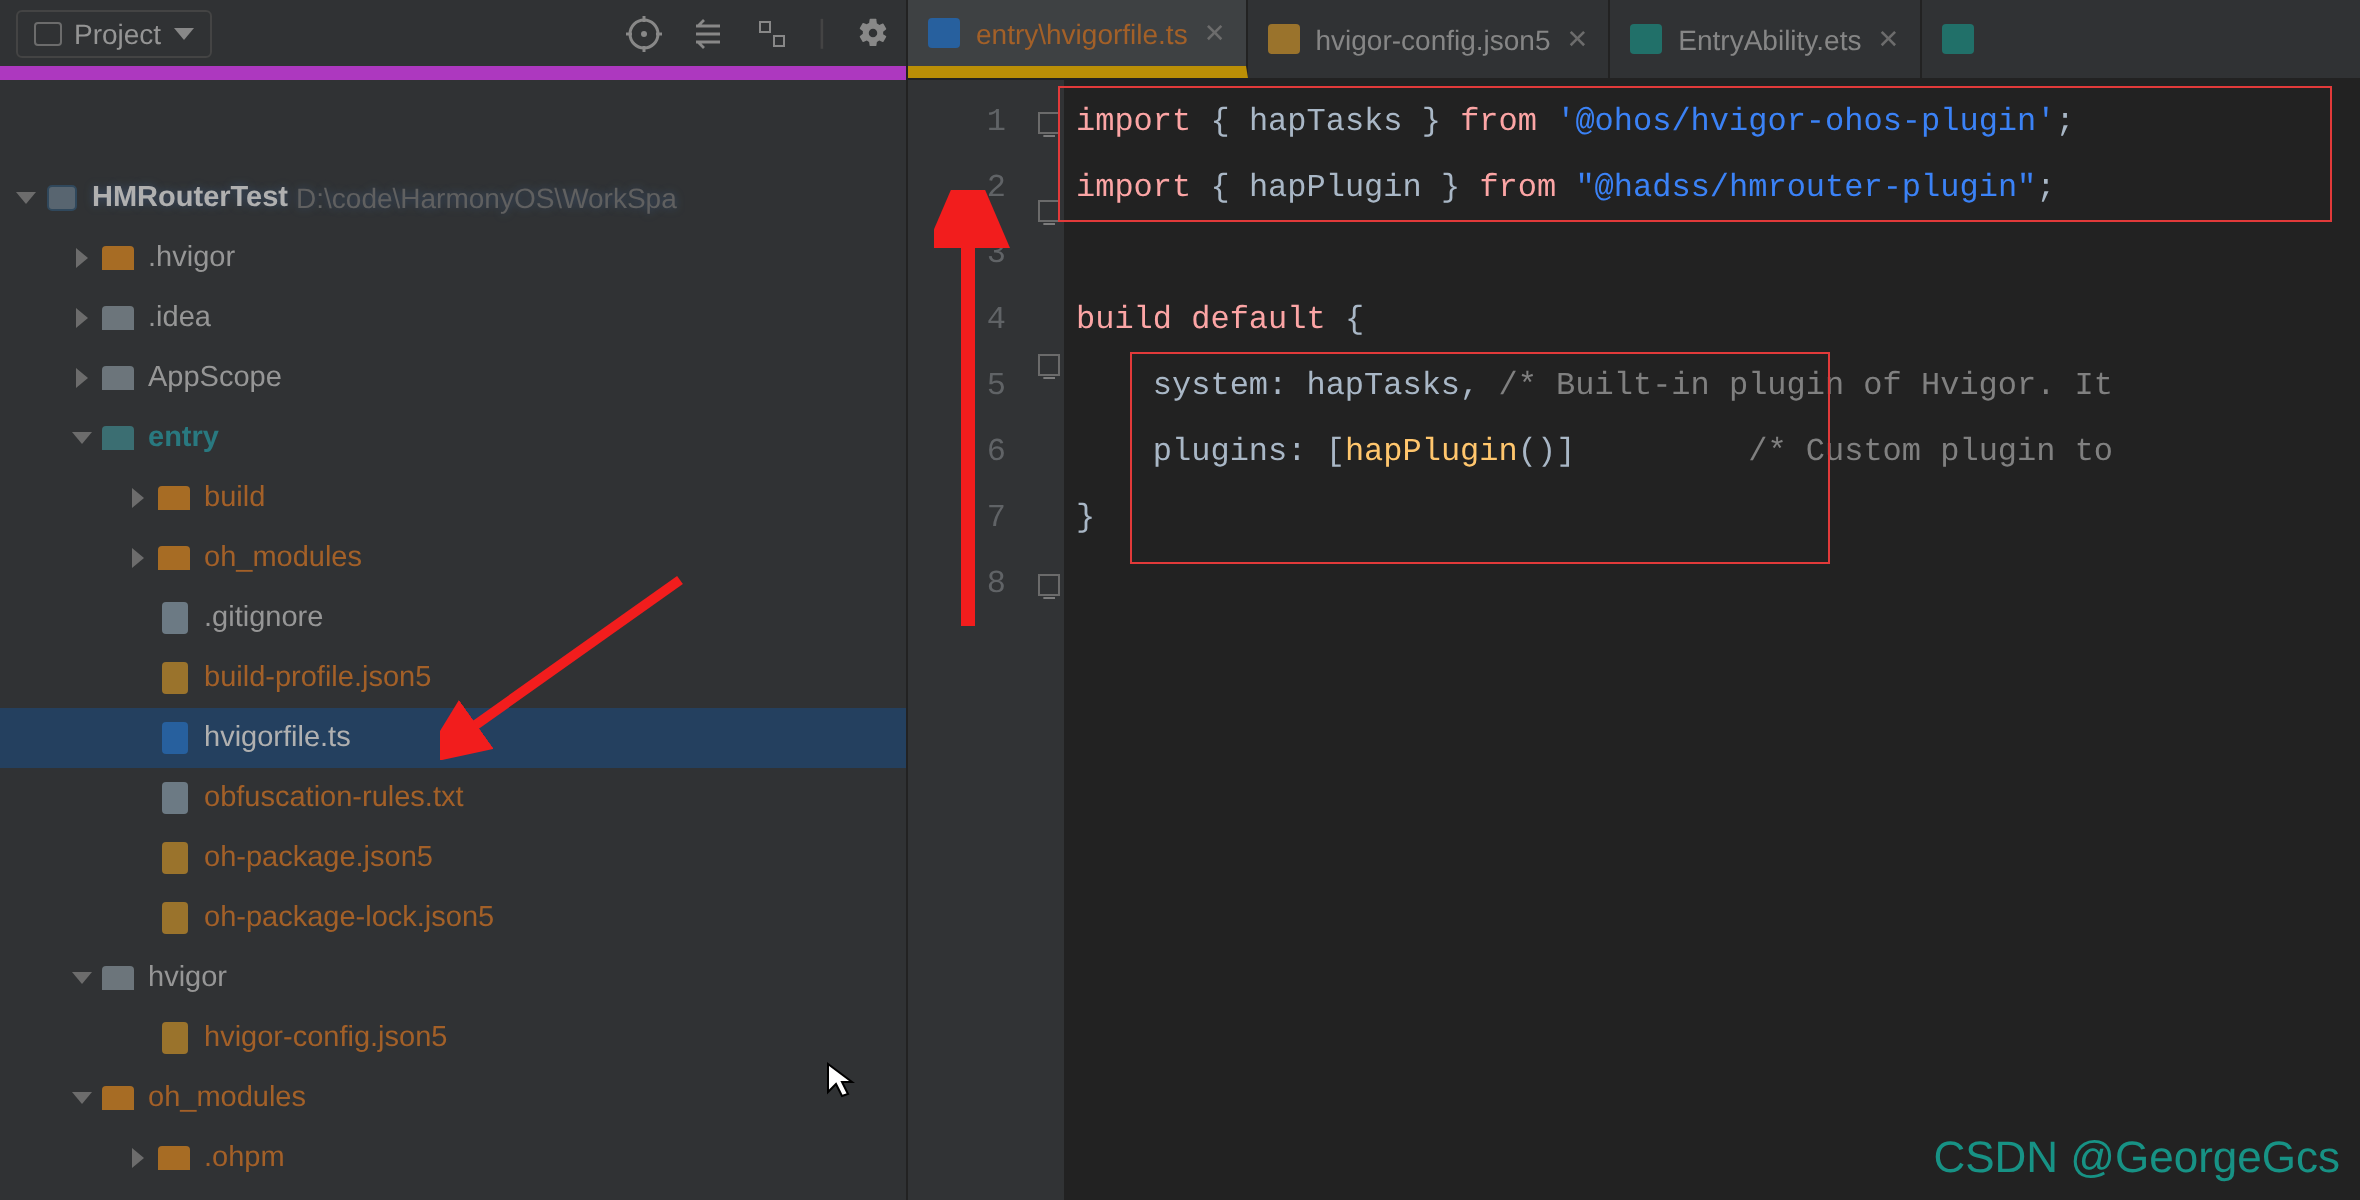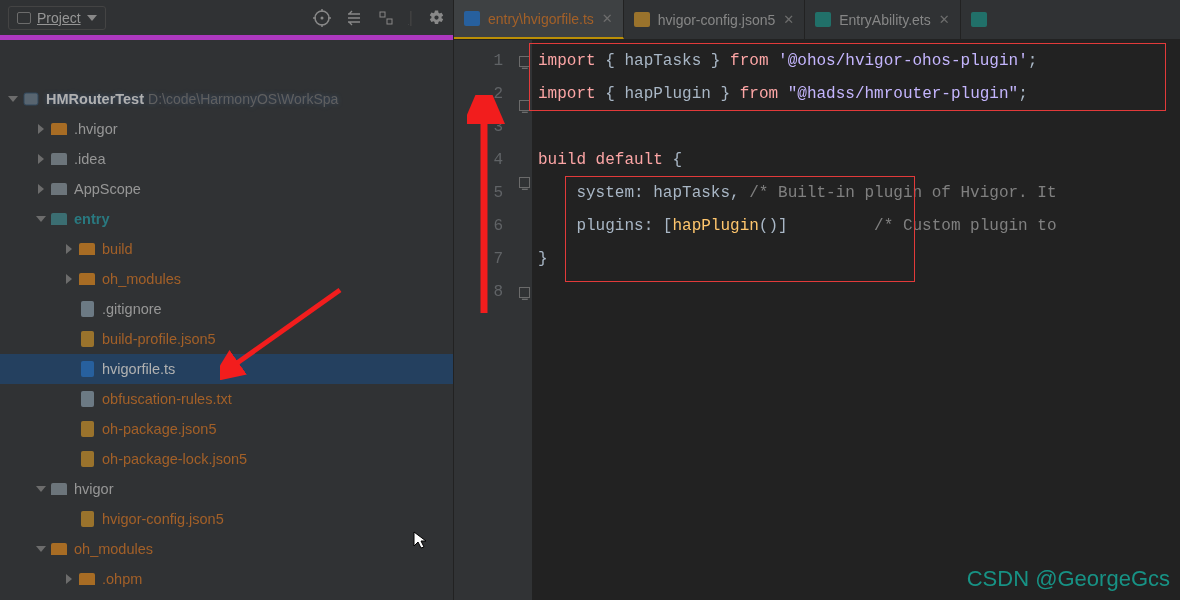--- a/index.html
+++ b/index.html
@@ -18,25 +18,24 @@
 .left-panel {
   width: 454px;
   background: #3c3f41;
   border-right: 1px solid #2b2b2b;
   display: flex;
   flex-direction: column;
 }
 .toolbar {
   height: 40px;
   background: #3c3f41;
-  border-bottom: 5px solid #d946ef;
+  border-bottom: 7px solid #d946ef;
   display: flex;
   align-items: center;
   padding: 0 8px;
-  text-decoration: underline;
 }
 .tb-left { display: flex; align-items: center; gap: 4px; }
 .project-btn {
   display: flex;
   align-items: center;
   gap: 6px;
   padding: 3px 8px;
   border: 1px solid #555;
   border-radius: 3px;
   color: #bbb;
@@ -96,21 +95,21 @@
   display: flex;
   align-items: center;
   padding: 0 10px;
   gap: 8px;
   color: #a8a8a8;
   font-size: 14px;
   border-right: 1px solid #2b2b2b;
 }
 .tab.active {
   background: #4e5254;
-  border-bottom: 2px solid #eab308;
+  border-bottom: 6px solid #eab308;
 }
 .tab.active .tab-label { color: #cc7832; }
 .tab .close-x { color: #888; cursor: pointer; font-size: 13px; }
 .tab-icon { width: 16px; height: 15px; border-radius: 2px; }
 .tab-icon.ts { background: #3178c6; }
 .tab-icon.json { background: #c19038; }
 .tab-icon.ets { background: #2a8d84; }
 
 .editor {
   display: flex;
@@ -128,21 +127,21 @@
   padding-right: 14px;
   padding-top: 5px;
 }
 .gutter div { height: 33px; }
 .fold-col { width: 15px; background: #313335; padding-top: 5px; position: relative; }
 .fold-mark { width: 11px; height: 11px; border: 1px solid #6b6b6b; margin: 11px auto 0; position: relative; }
 .fold-mark::before { content: "−"; position: absolute; left: 1px; top: -4px; color: #888; font-size: 12px; }
 .code-area { flex: 1; padding: 5px 0 0 6px; position: relative; color: #a9b7c6; }
 .code-line { height: 33px; white-space: pre; }
 .kw { color: #fca5a5; }
-.str { color: #c4b5fd; }
+.str { color: #3b82f6; }
 .br { color: #a9b7c6; }
 .id { color: #a9b7c6; }
 .comment { color: #808080; }
 .fn { color: #ffc66d; }
 
 .red-box { position: absolute; border: 1px solid #e23a3a; pointer-events: none; }
 .red-arrow { position: absolute; pointer-events: none; }
 
 .watermark {
   position: absolute;

